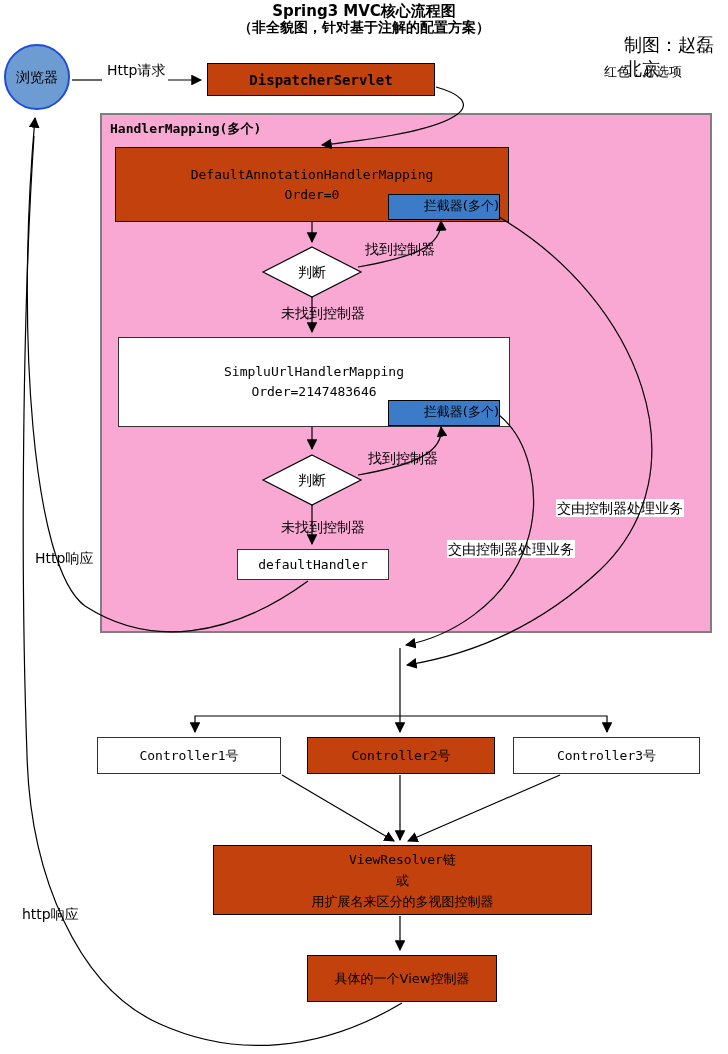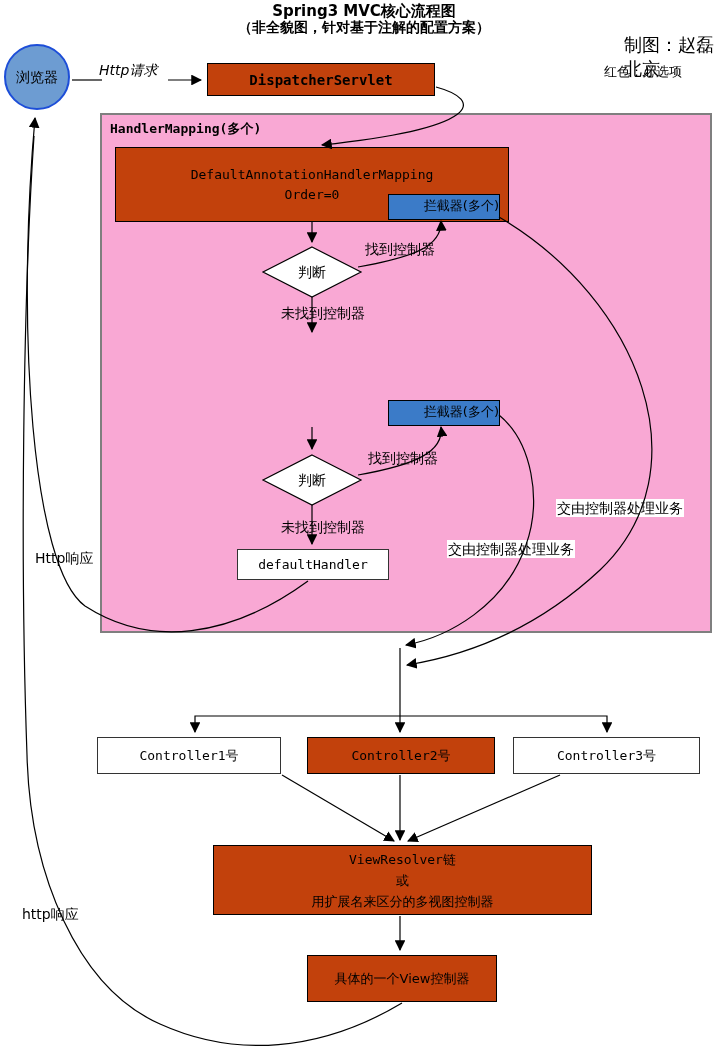--- a/index.html
+++ b/index.html
@@ -48,29 +48,33 @@
   </div>
 
   <div class="node red mono z20" style="left:115px;top:147px;width:394px;height:75px;">
     <span>DefaultAnnotationHandlerMapping</span>
     <span>Order=0</span>
   </div>
   <div class="abs bluetag z20" style="left:388px;top:194px;width:110px;height:24px;">
     <span>拦截器(多个)</span>
   </div>
 
+  <div class="node whitebox mono z20" style="left:118px;top:337px;width:392px;height:90px;">
+    <span>SimpluUrlHandlerMapping</span>
+    <span>Order=2147483646</span>
+  </div>
   <div class="abs bluetag z20" style="left:388px;top:400px;width:110px;height:24px;">
     <span>拦截器(多个)</span>
   </div>
 
   <div class="node whitebox mono z20" style="left:237px;top:549px;width:152px;height:31px;">
     <span>defaultHandler</span>
   </div>
 
-  <div class="lbl bg z20" style="left:98px;top:61px;font-style:italic;">Http请求</div>
+  <div class="lbl bg z20" style="left:106px;top:61px;">Http请求</div>
   <div class="lbl z20" style="left:365px;top:240px;">找到控制器</div>
   <div class="lbl z20 center" style="left:261px;top:304px;width:104px;">未找到控制器</div>
   <div class="lbl z20" style="left:368px;top:449px;">找到控制器</div>
   <div class="lbl z20 center" style="left:261px;top:518px;width:104px;">未找到控制器</div>
   <div class="lbl bg z20" style="left:556px;top:499px;">交由控制器处理业务</div>
   <div class="lbl bg z20" style="left:447px;top:540px;">交由控制器处理业务</div>
   <div class="lbl bg z20" style="left:34px;top:549px;">Http响应</div>
   <div class="lbl z20" style="left:22px;top:905px;">http响应</div>
 
   <div class="node whitebox mono z10" style="left:97px;top:737px;width:184px;height:37px;">

